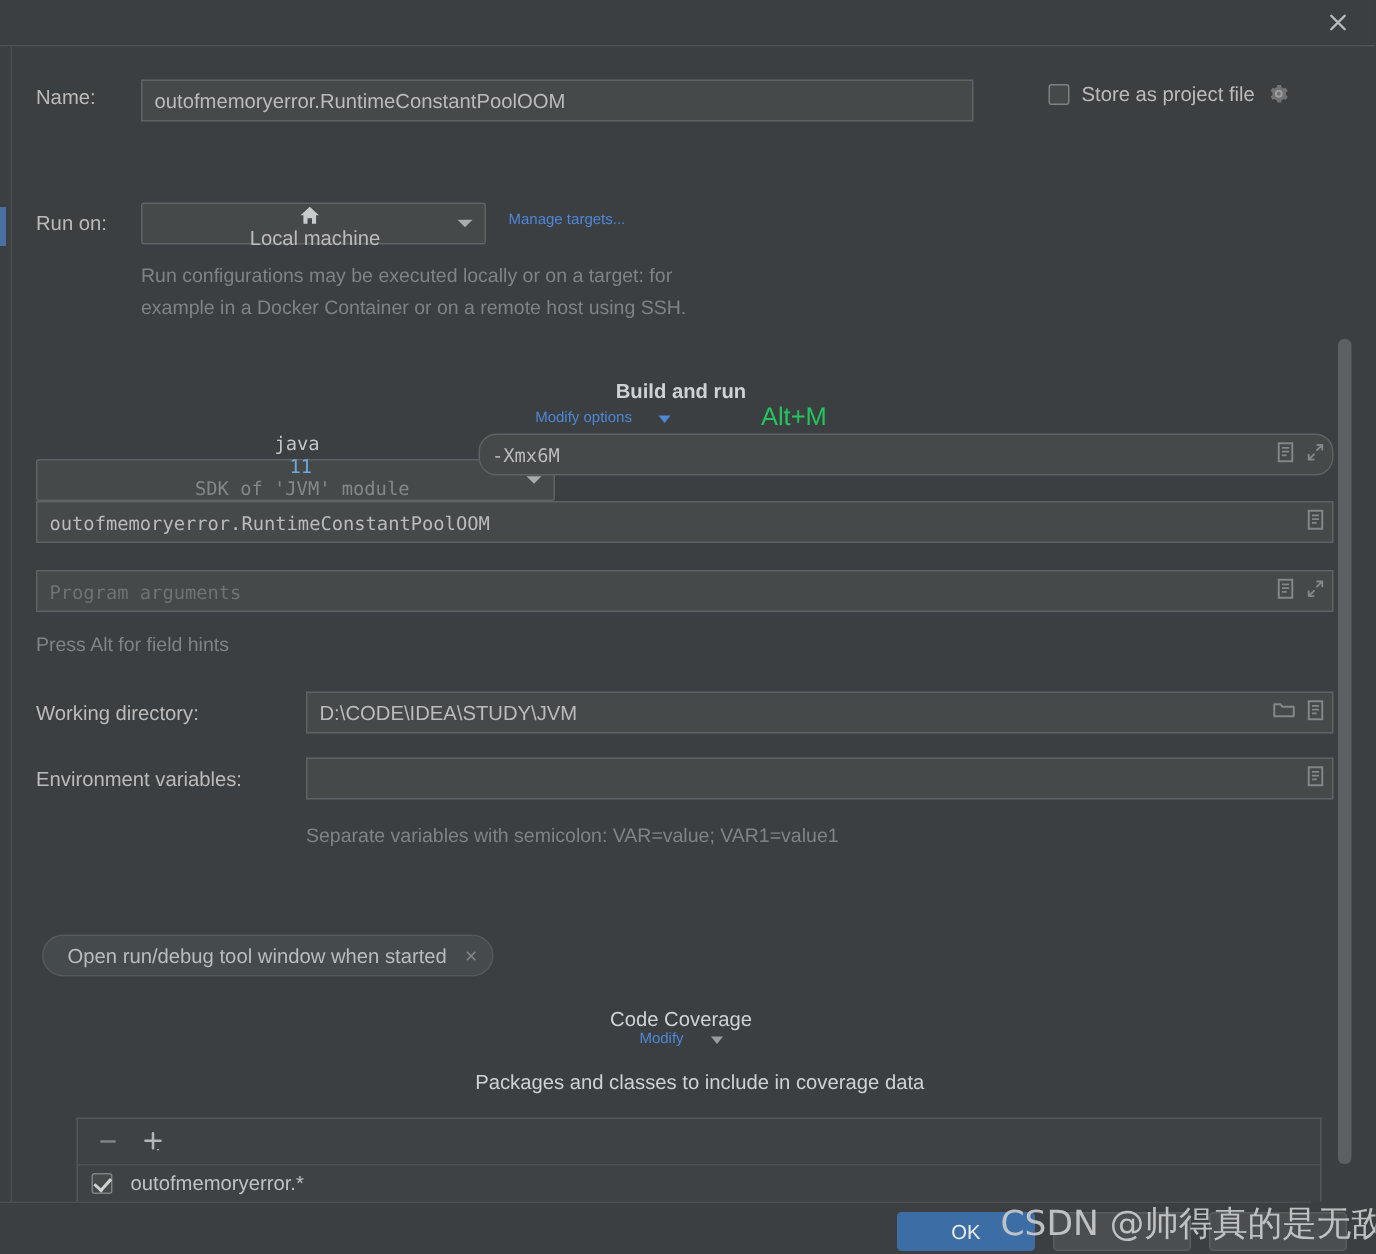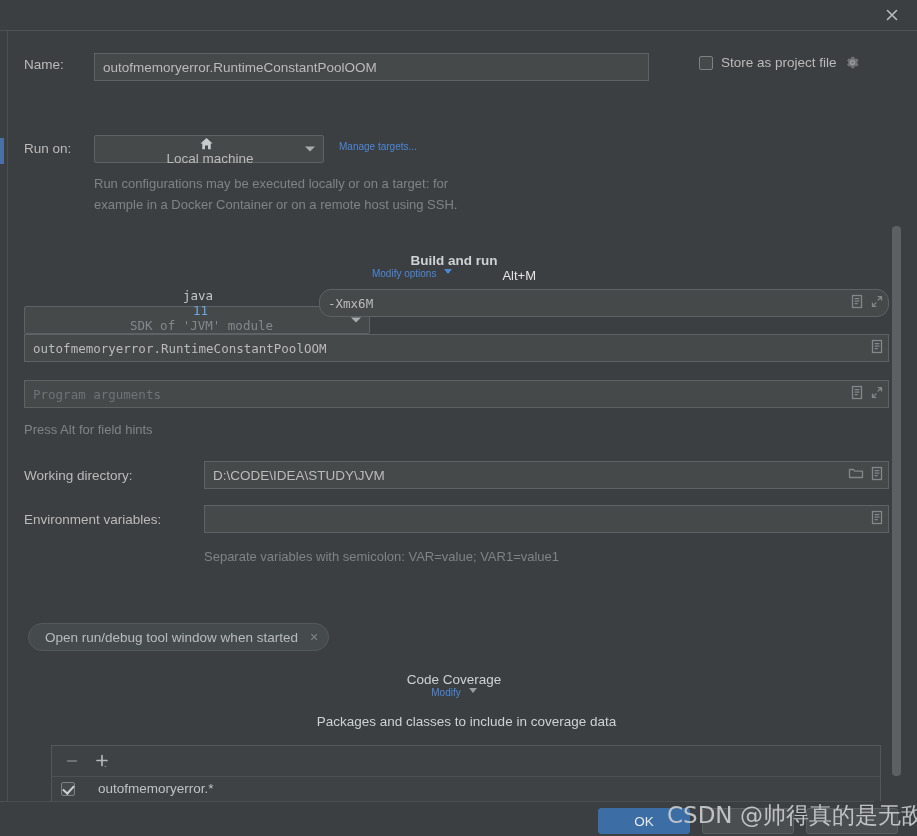--- a/index.html
+++ b/index.html
@@ -117,34 +117,34 @@
     width: 860px;
     left: 15px;
     flex-direction: column;
   }
   .section-hdr .sec-title {
     color: #cfd2d4; font-size: 13.5px; white-space: nowrap;
   }
   .section-hdr .sec-line {
     flex: 1; height: 1px; background: #4f5355; margin: 0 10px;
   }
-  .section-hdr .sec-right { white-space: nowrap; display: flex; align-items: flex-start; gap: 6px; }
+  .section-hdr .sec-right { white-space: nowrap; display: flex; align-items: center; gap: 16px; }
 
   .chev {
     display: inline-block;
     width: 0; height: 0;
     border-left: 4px solid transparent;
     border-right: 4px solid transparent;
     border-top: 5px solid #4d87d6;
     margin-left: 2px;
     position: relative; top: 1px;
   }
   .chev.gray { border-top-color: #9a9d9f; }
 
-  .shortcut { color: #e5e5e5; font-size: 13px; margin-left: 44px; }
+  .shortcut { color: #22c55e; font-size: 17px; margin-left: 44px; }
 
   
   .field-icons {
     position: absolute; right: 4px; top: 50%;
     transform: translateY(-50%);
     display: flex; align-items: center; gap: 6px;
   }
   .ficon { cursor: pointer; display: block; opacity: .85; }
 
   
@@ -195,21 +195,21 @@
     display: flex; align-items: center;
     padding-left: 12px; gap: 14px;
   }
   .cov-list {
     position: absolute;
     background: #3f4244;
     border: 1px solid #53575a;
     border-top: 1px solid #4c5052;
   }
   .cov-row {
-    display: flex; align-items: center; gap: 23px;
+    display: flex; align-items: center; gap: 12px;
     padding: 4px 8px 4px 9px;
     color: #bfc2c4; font-size: 13.5px;
     cursor: pointer;
   }
   .tb-btn { cursor: pointer; display: flex; align-items: center; }
 
   
   .bottombar {
     position: absolute; left: 0; top: 801px;
     width: 874px; height: 35px;

